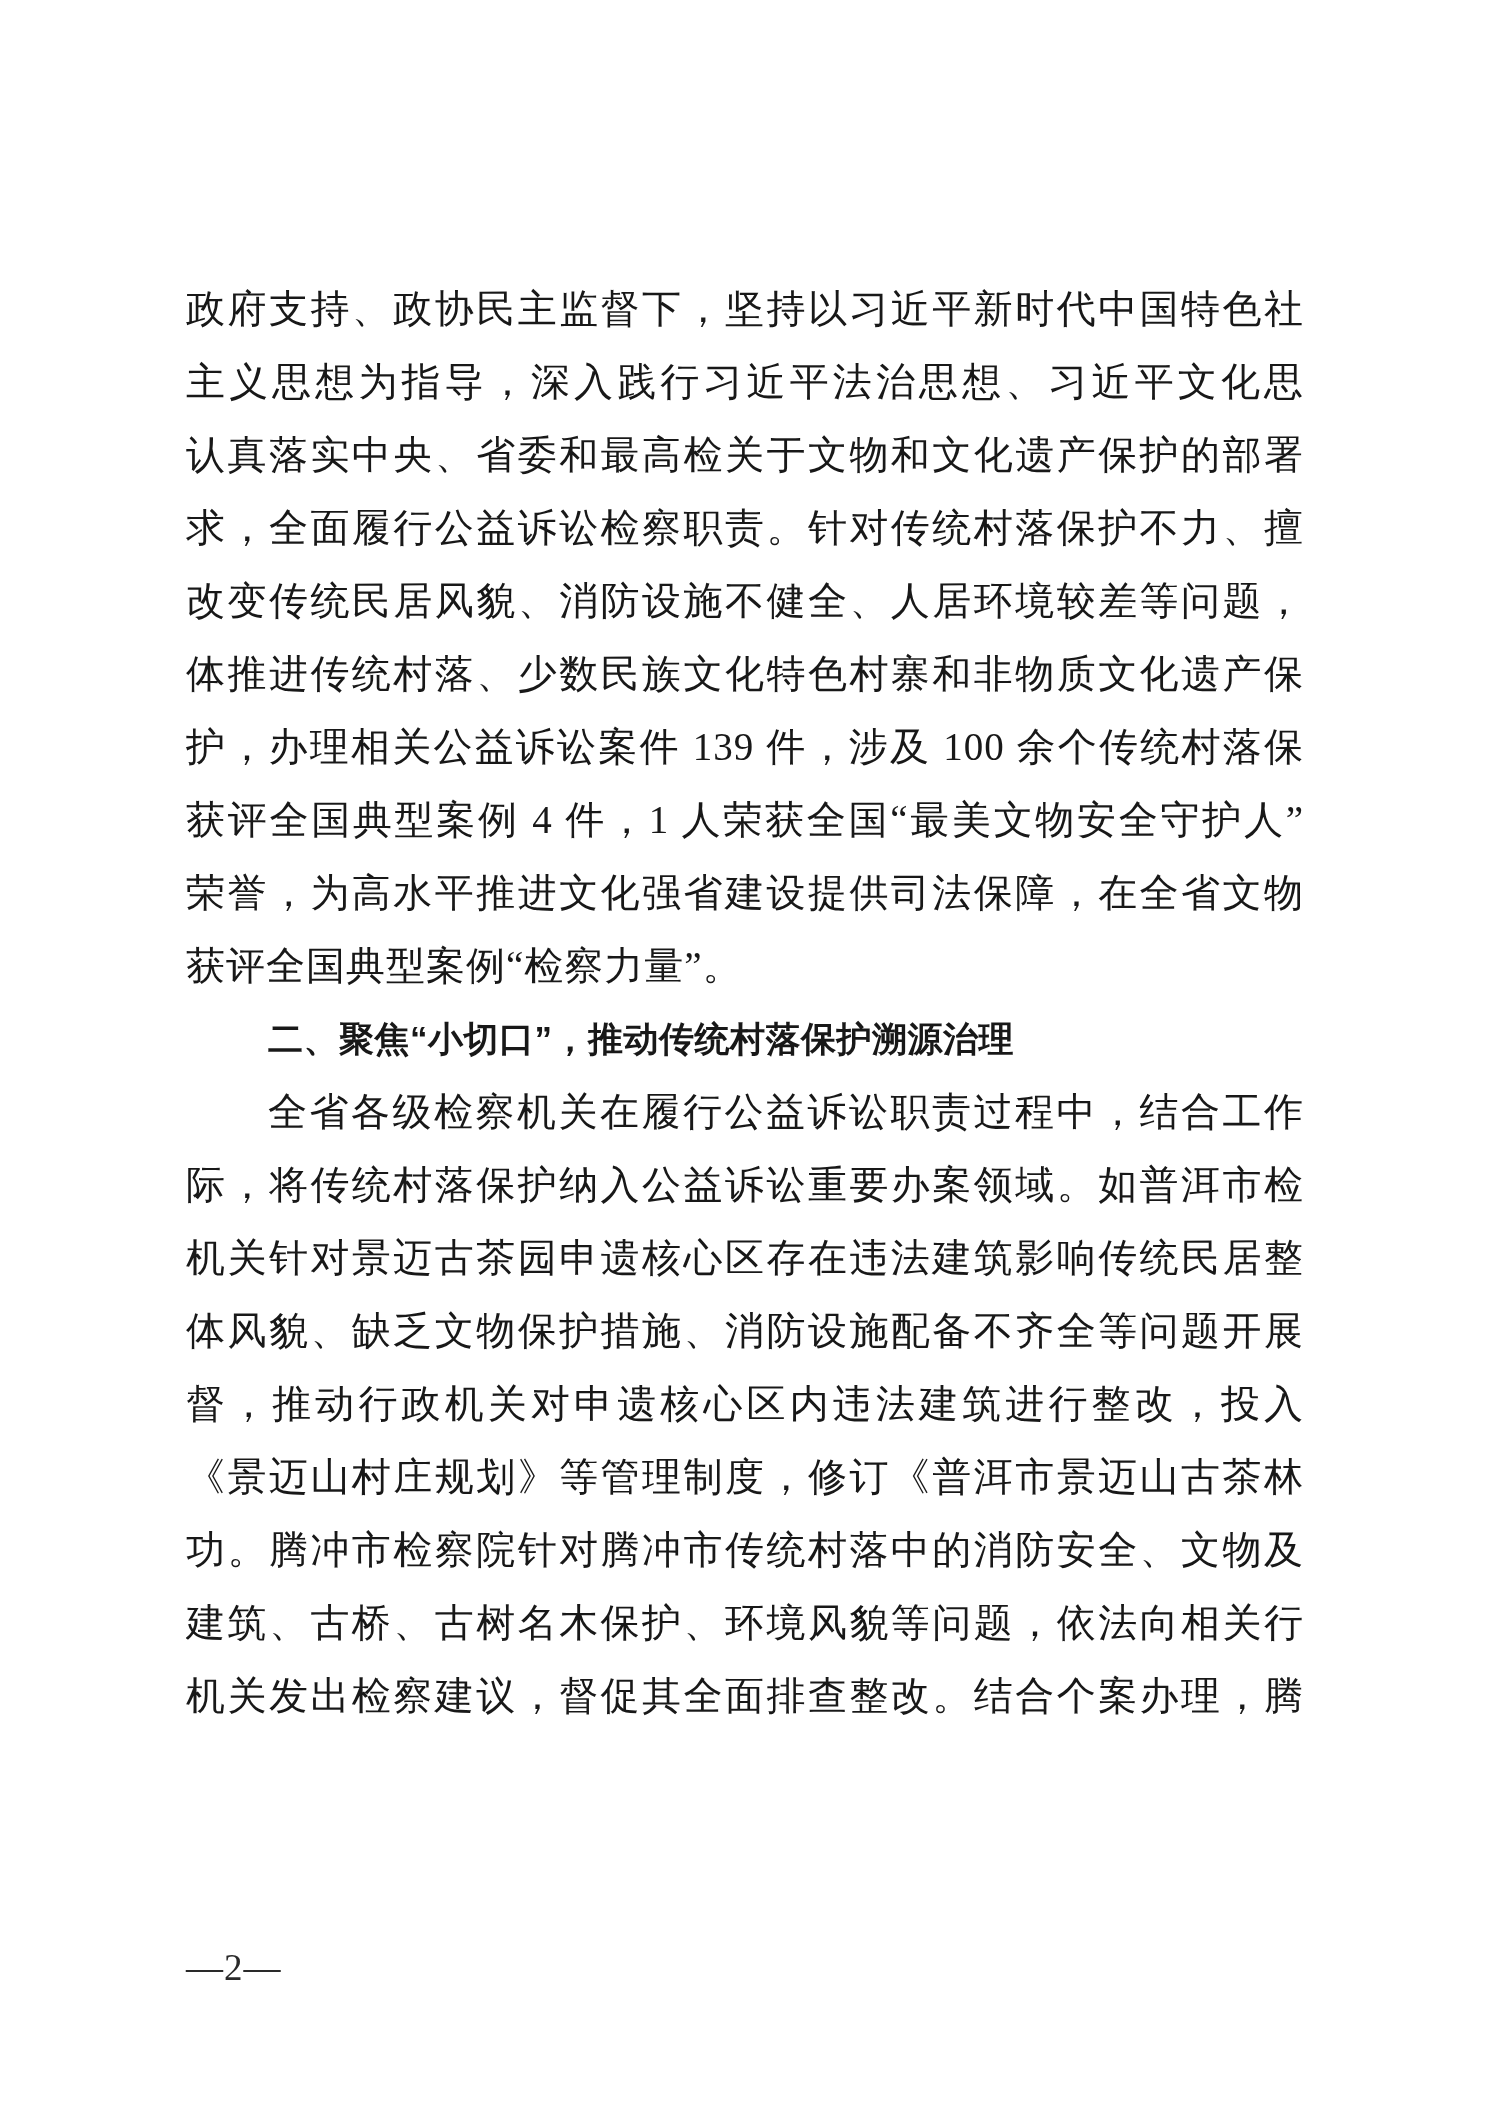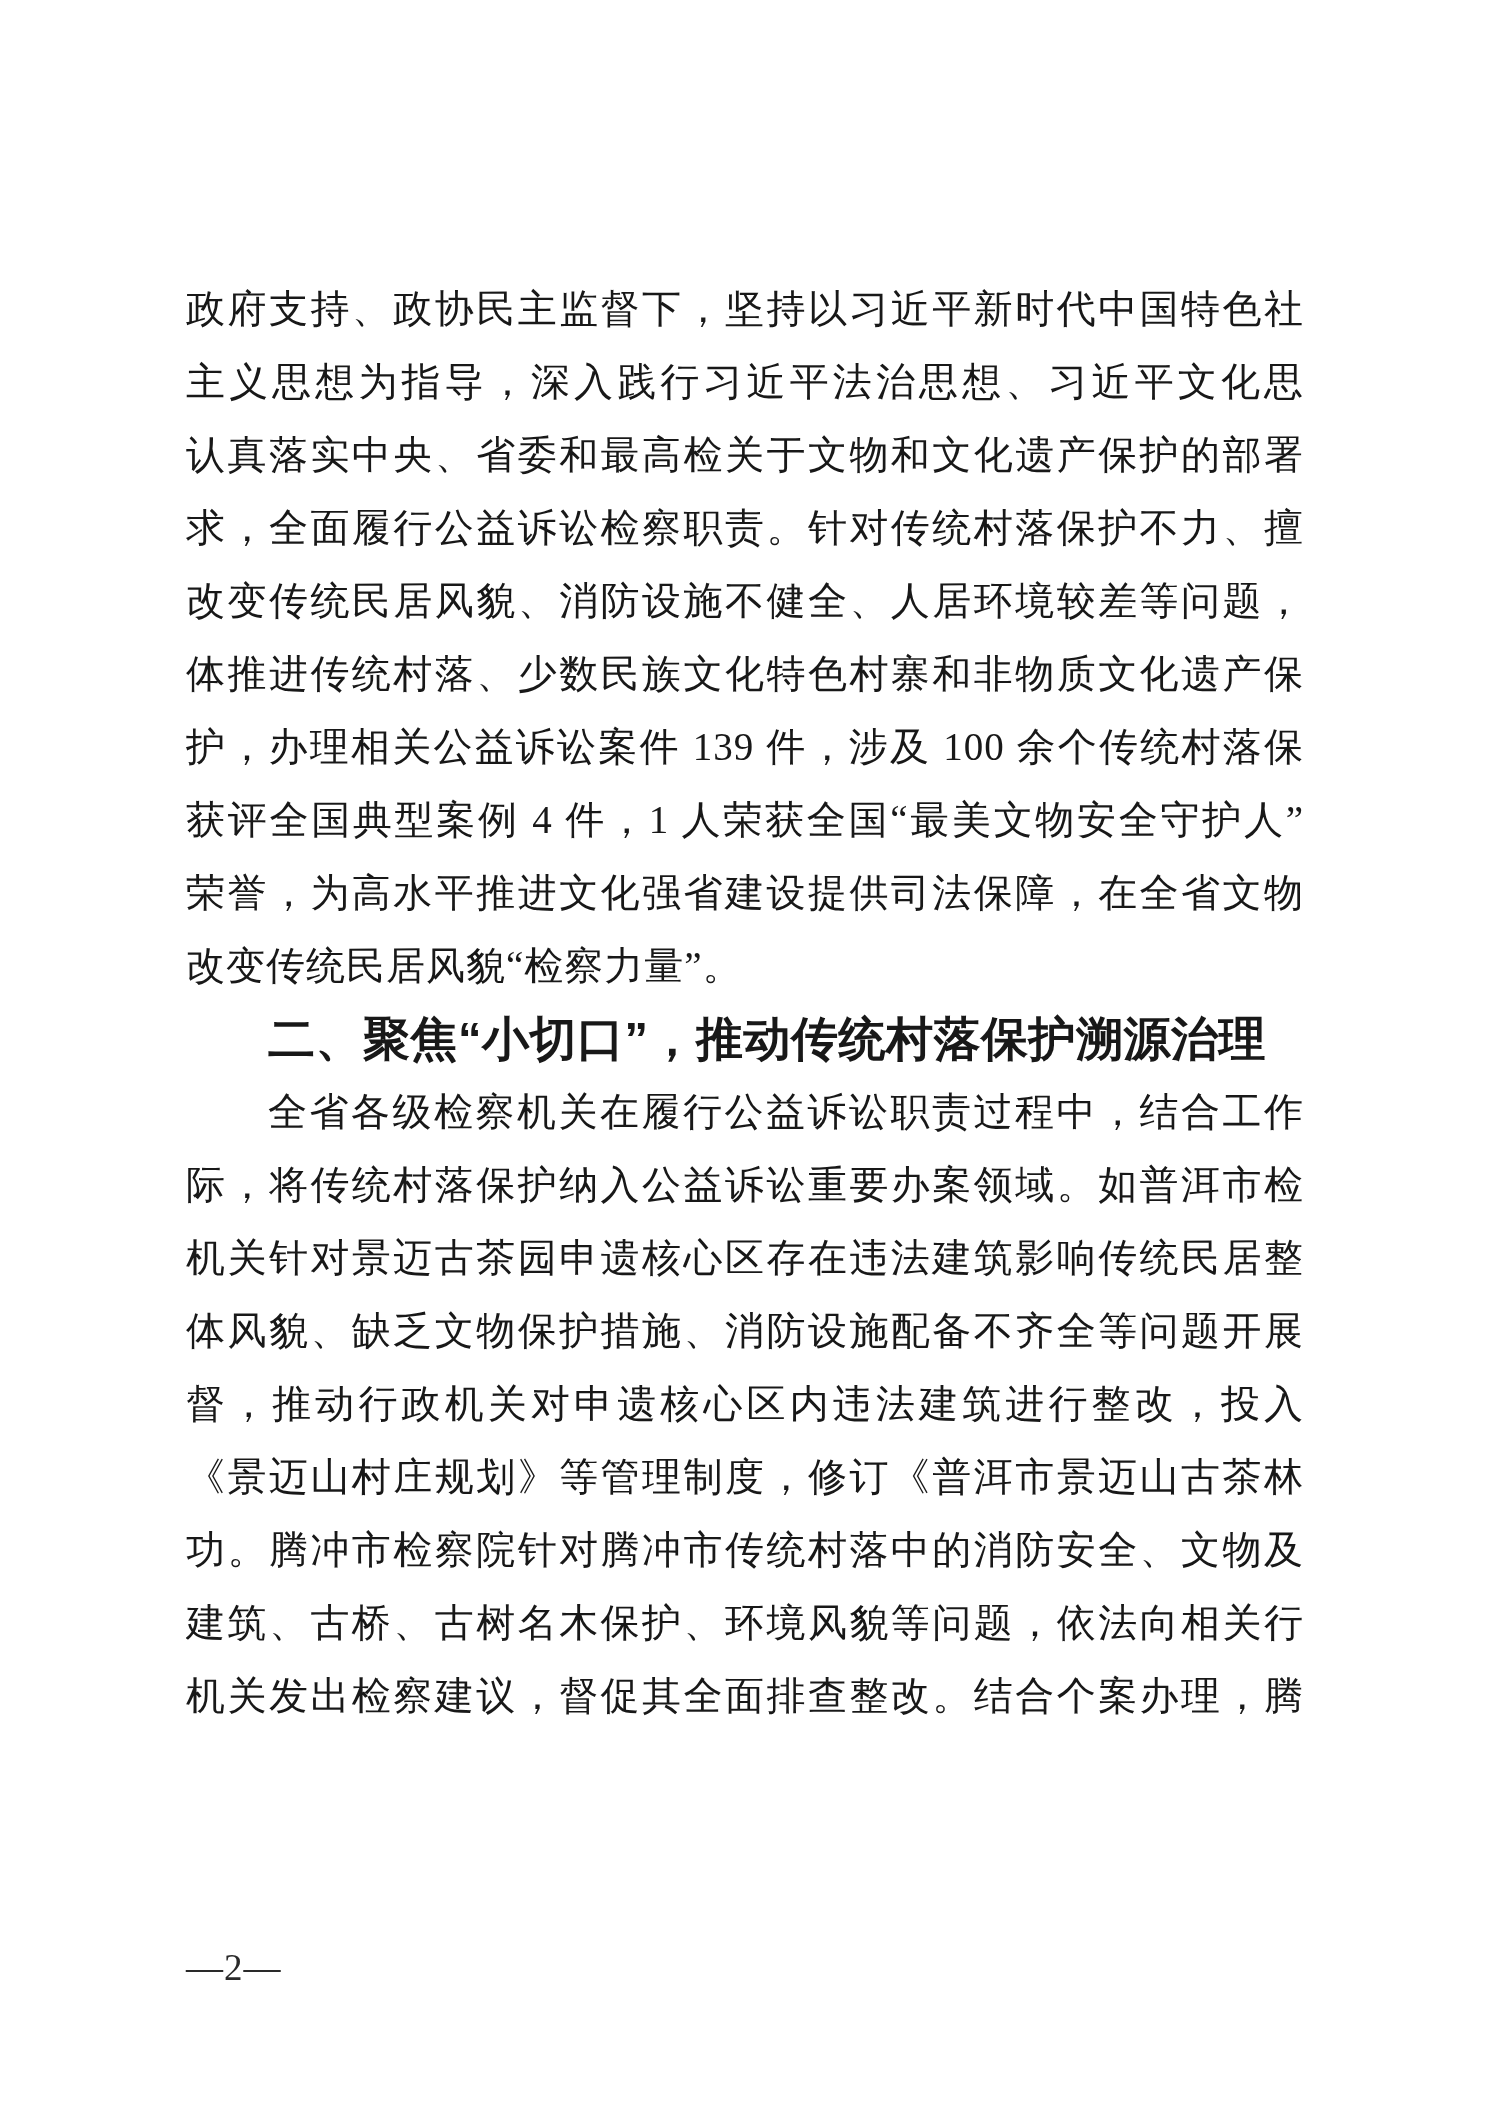--- a/index.html
+++ b/index.html
@@ -36,21 +36,21 @@
   .line.para-end {
     text-align: left;
     text-align-last: left;
   }
   .line.indent {
     padding-left: 82px;
   }
   .line.heading {
     font-family: "Liberation Sans", sans-serif;
     font-weight: bold;
-    font-size: 47px;
+    font-size: 35px;
     padding-left: 82px;
     text-align: right;
     text-align-last: left;
     letter-spacing: 0.5px;
   }
   .page-number {
     position: absolute;
     left: 186px;
     top: 1938px;
     height: 60px;
@@ -68,21 +68,21 @@
   <div class="text-block">
     <div class="line">政府支持、政协民主监督下，坚持以习近平新时代中国特色社会</div>
     <div class="line">主义思想为指导，深入践行习近平法治思想、习近平文化思想，</div>
     <div class="line">认真落实中央、省委和最高检关于文物和文化遗产保护的部署要</div>
     <div class="line">求，全面履行公益诉讼检察职责。针对传统村落保护不力、擅自</div>
     <div class="line">改变传统民居风貌、消防设施不健全、人居环境较差等问题，一</div>
     <div class="line">体推进传统村落、少数民族文化特色村寨和非物质文化遗产保</div>
     <div class="line">护，办理相关公益诉讼案件 139 件，涉及 100 余个传统村落保护，</div>
     <div class="line">获评全国典型案例 4 件，1 人荣获全国“最美文物安全守护人”</div>
     <div class="line">荣誉，为高水平推进文化强省建设提供司法保障，在全省文物保</div>
-    <div class="line para-end">改变传统民居风貌“检察力量”。</div>
+    <div class="line para-end">获评全国典型案例“检察力量”。</div>
 
     <div class="line heading">二、聚焦“小切口”，推动传统村落保护溯源治理</div>
 
     <div class="line indent">全省各级检察机关在履行公益诉讼职责过程中，结合工作实</div>
     <div class="line">际，将传统村落保护纳入公益诉讼重要办案领域。如普洱市检察</div>
     <div class="line">机关针对景迈古茶园申遗核心区存在违法建筑影响传统民居整</div>
     <div class="line">体风貌、缺乏文物保护措施、消防设施配备不齐全等问题开展监</div>
     <div class="line">督，推动行政机关对申遗核心区内违法建筑进行整改，投入 5000</div>
     <div class="line">《景迈山村庄规划》等管理制度，修订《普洱市景迈山古茶林文</div>
     <div class="line">功。腾冲市检察院针对腾冲市传统村落中的消防安全、文物及古</div>

